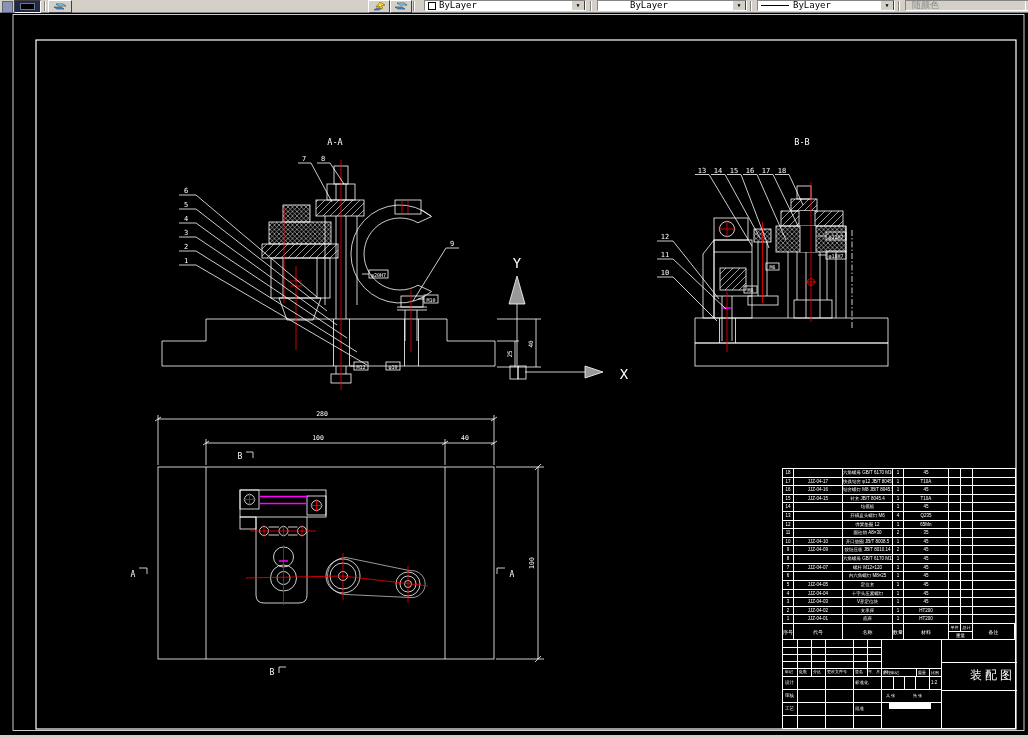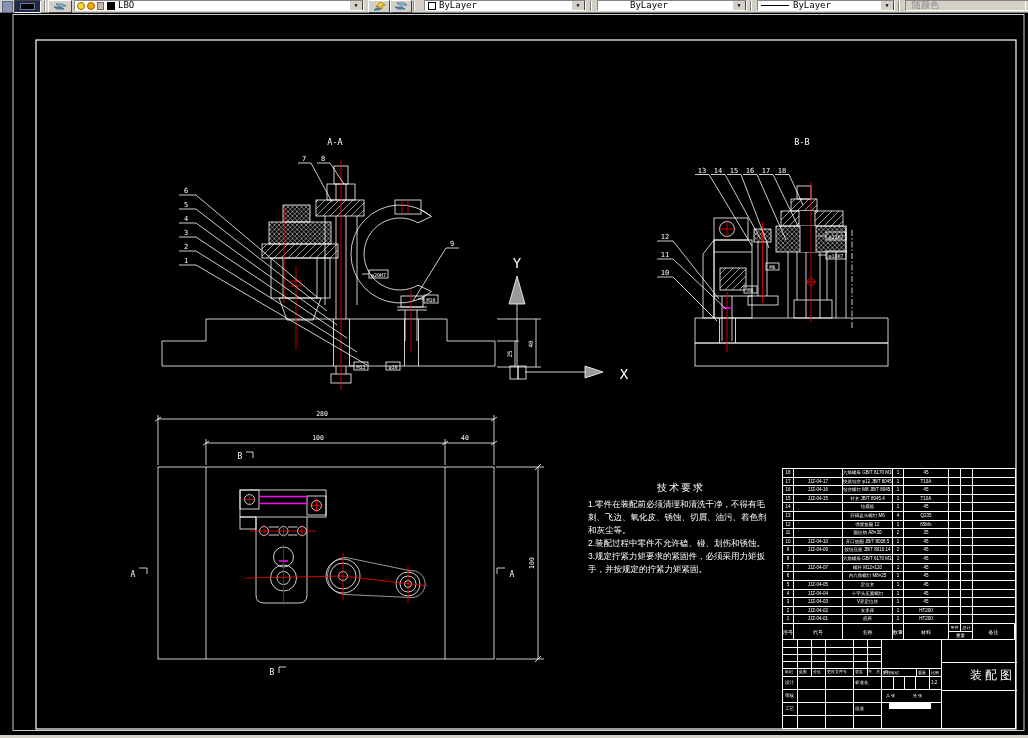--- a/index.html
+++ b/index.html
@@ -77,28 +77,20 @@
     <div class="tb-btn pressed" style="left:14px;width:25px;">
       <span class="scr"></span>
     </div>
     <div class="sep" style="left:44px;"></div>
     <div class="tb-btn" style="left:48px;width:22px;">
       <svg width="14" height="9">
         <polygon points="3,2 10,2 13,4 6,4" fill="#aee0f2" stroke="#22527a" stroke-width="0.7"></polygon>
         <polygon points="1,5 8,5 11,7 4,7" fill="#5b8fd0" stroke="#22527a" stroke-width="0.7"></polygon>
       </svg>
     </div>
-    <div class="combo" style="left:74px;width:290px;">
-      <span class="mini bulb"></span>
-      <span class="mini sun"></span>
-      <span class="mini lock"></span>
-      <span class="mini swatch"></span>
-      <span>LBO</span>
-      <span class="dd">▼</span>
-    </div>
     <div class="tb-btn" style="left:368px;width:20px;">
       <svg width="13" height="9">
         <polygon points="1,8 6,8 9,6 4,6" fill="#5b8fd0" stroke="#22527a" stroke-width="0.7"></polygon>
         <polygon points="7,0 12,3 8,4 10,6 8,7 6,4 3,5" fill="#ffd531" stroke="#8a6a00" stroke-width="0.7"></polygon>
       </svg>
     </div>
     <div class="tb-btn" style="left:390px;width:20px;">
       <svg width="13" height="9">
         <polygon points="2,1 9,1 12,3 5,3" fill="#aee0f2" stroke="#22527a" stroke-width="0.7"></polygon>
         <polygon points="0,5 7,5 10,7 3,7" fill="#5b8fd0" stroke="#22527a" stroke-width="0.7"></polygon>
@@ -356,29 +348,20 @@
       <g class="red">
         <path d="M243,499.5 H256 M249.5,493 V506 M310,505.5 H323 M316.5,499 V512"></path>
         <path d="M250,531 H316 M264,525 V537 M283.5,525 V537 M302,525 V537"></path>
         <path d="M246,578 L343,576 L428,586"></path>
         <path d="M283.5,545 V605 M343,553 V600 M408,566 V603"></path>
       </g>
       <path class="mag" d="M259,496.5 H307 M259,503.5 H307 M279,561 H288"></path>
     </g>
   </svg>
 
-  <div class="tech">
-    <div class="tech-title">技术要求</div>
-    <div class="tech-line">1.零件在装配前必须清理和清洗干净，不得有毛</div>
-    <div class="tech-line">刺、飞边、氧化皮、锈蚀、切屑、油污、着色剂</div>
-    <div class="tech-line">和灰尘等。</div>
-    <div class="tech-line">2.装配过程中零件不允许磕、碰、划伤和锈蚀。</div>
-    <div class="tech-line">3.规定拧紧力矩要求的紧固件，必须采用力矩扳</div>
-    <div class="tech-line">手，并按规定的拧紧力矩紧固。</div>
-  </div>
 
   <div class="bom">
     <div class="bom-body">
         <div class="bom-row">
           <div class="bc bc0">18</div>
           <div class="bc bc1"></div>
           <div class="bc bc2">六角螺母 GB/T 6170 M16</div>
           <div class="bc bc3">1</div>
           <div class="bc bc4">45</div>
           <div class="bc bc5"></div>

